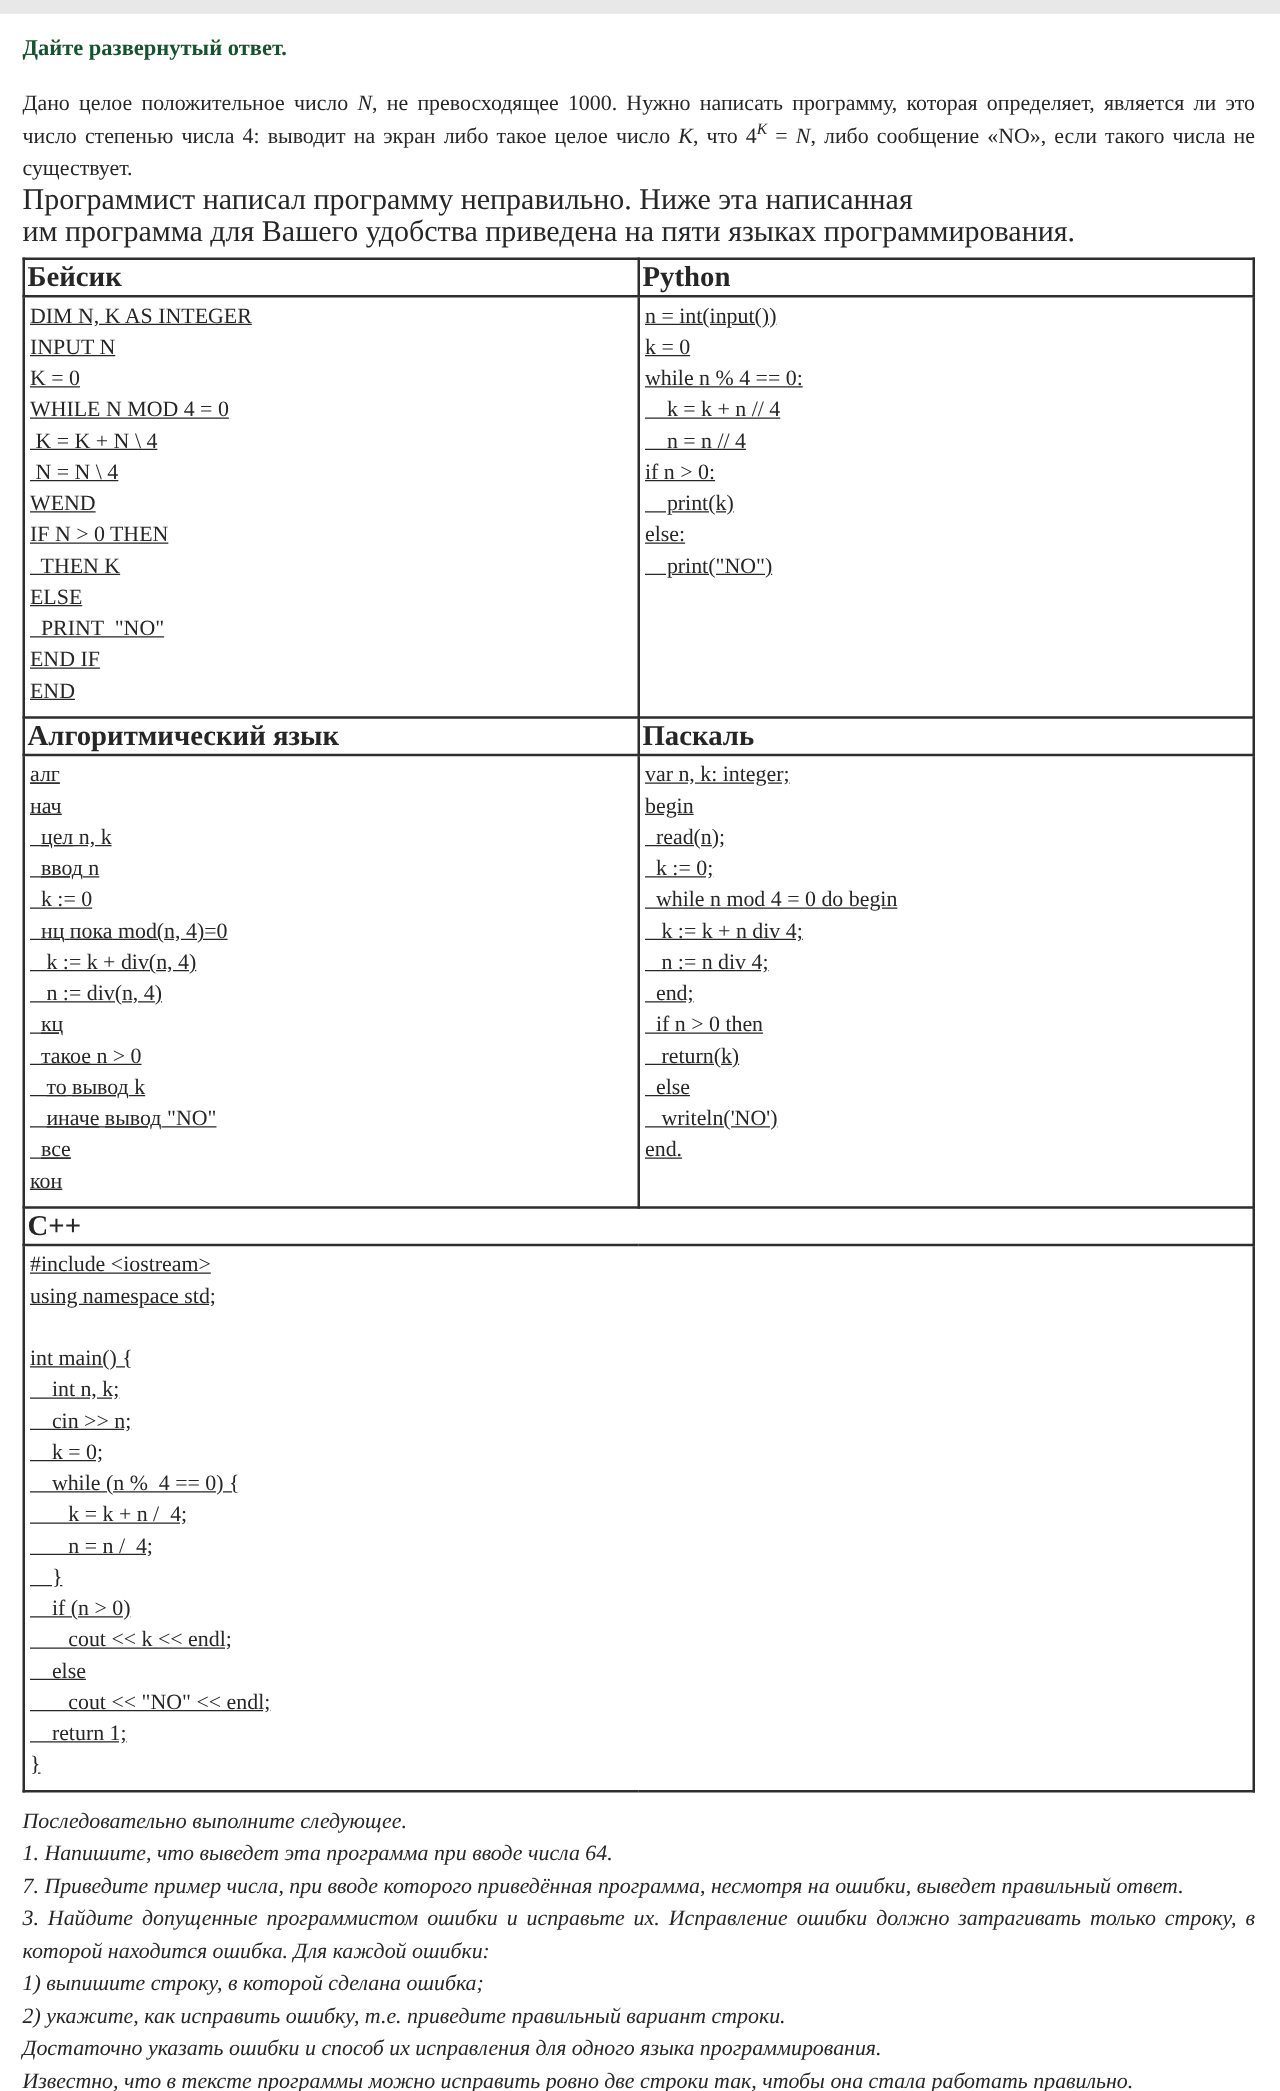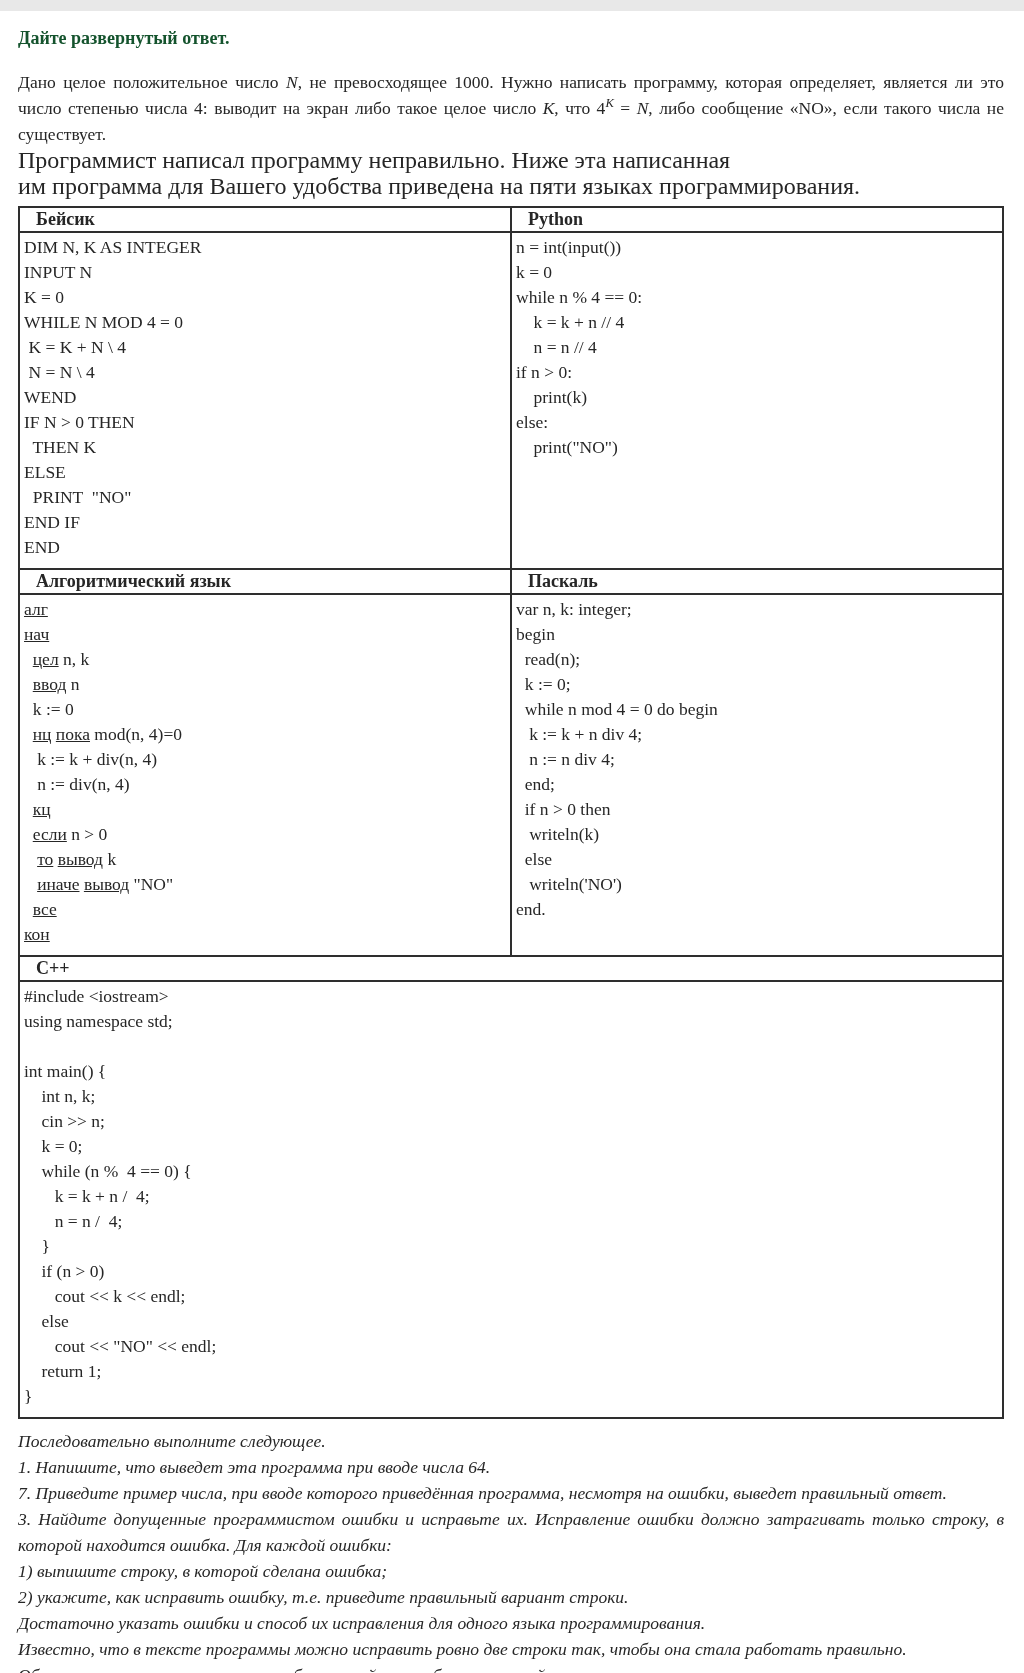--- a/index.html
+++ b/index.html
@@ -55,27 +55,28 @@
   }
   table.program-table col { width: 50%; }
   table.program-table th,
   table.program-table td {
     border: 2px solid #2e2e2e;
     vertical-align: top;
     box-sizing: border-box;
   }
   table.program-table th {
     text-align: left;
-    font-size: 18px;
+    font-size: 23px;
     font-weight: bold;
-    padding: 1px 16px;
+    padding: 1px 2px;
     color: #262626;
   }
   table.program-table td {
     padding: 2px 12px 8px 4px;
+    text-decoration: underline;
   }
   .code-line {
     white-space: pre;
     font-size: 17.5px;
     line-height: 25px;
     min-height: 25px;
   }
   .footer-block {
     margin-top: 9px;
   }
@@ -146,37 +147,37 @@
             <td colspan="1">
               <div class="code-line"><span class="un">алг</span></div>
               <div class="code-line"><span class="un">нач</span></div>
               <div class="code-line"><span>  </span><span class="un">цел</span><span> n, k</span></div>
               <div class="code-line"><span>  </span><span class="un">ввод</span><span> n</span></div>
               <div class="code-line"><span>  k := 0</span></div>
               <div class="code-line"><span>  </span><span class="un">нц</span><span> </span><span class="un">пока</span><span> mod(n, 4)=0</span></div>
               <div class="code-line"><span>   k := k + div(n, 4)</span></div>
               <div class="code-line"><span>   n := div(n, 4)</span></div>
               <div class="code-line"><span>  </span><span class="un">кц</span></div>
-              <div class="code-line"><span>  </span><span class="un">если</span><span> n &gt; 0</span></div>
+              <div class="code-line"><span>  </span><span class="un">такое</span><span> n &gt; 0</span></div>
               <div class="code-line"><span>   </span><span class="un">то</span><span> </span><span class="un">вывод</span><span> k</span></div>
               <div class="code-line"><span>   </span><span class="un">иначе</span><span> </span><span class="un">вывод</span><span> "NO"</span></div>
               <div class="code-line"><span>  </span><span class="un">все</span></div>
               <div class="code-line"><span class="un">кон</span></div>
             </td>
             <td colspan="1">
               <div class="code-line"><span>var n, k: integer;</span></div>
               <div class="code-line"><span>begin</span></div>
               <div class="code-line"><span>  read(n);</span></div>
               <div class="code-line"><span>  k := 0;</span></div>
               <div class="code-line"><span>  while n mod 4 = 0 do begin</span></div>
               <div class="code-line"><span>   k := k + n div 4;</span></div>
               <div class="code-line"><span>   n := n div 4;</span></div>
               <div class="code-line"><span>  end;</span></div>
               <div class="code-line"><span>  if n &gt; 0 then</span></div>
-              <div class="code-line"><span>   writeln(k)</span></div>
+              <div class="code-line"><span>   return(k)</span></div>
               <div class="code-line"><span>  else</span></div>
               <div class="code-line"><span>   writeln('NO')</span></div>
               <div class="code-line"><span>end.</span></div>
             </td>
           </tr>
           <tr>
             <th colspan="2">C++</th>
           </tr>
           <tr>
             <td colspan="2">

